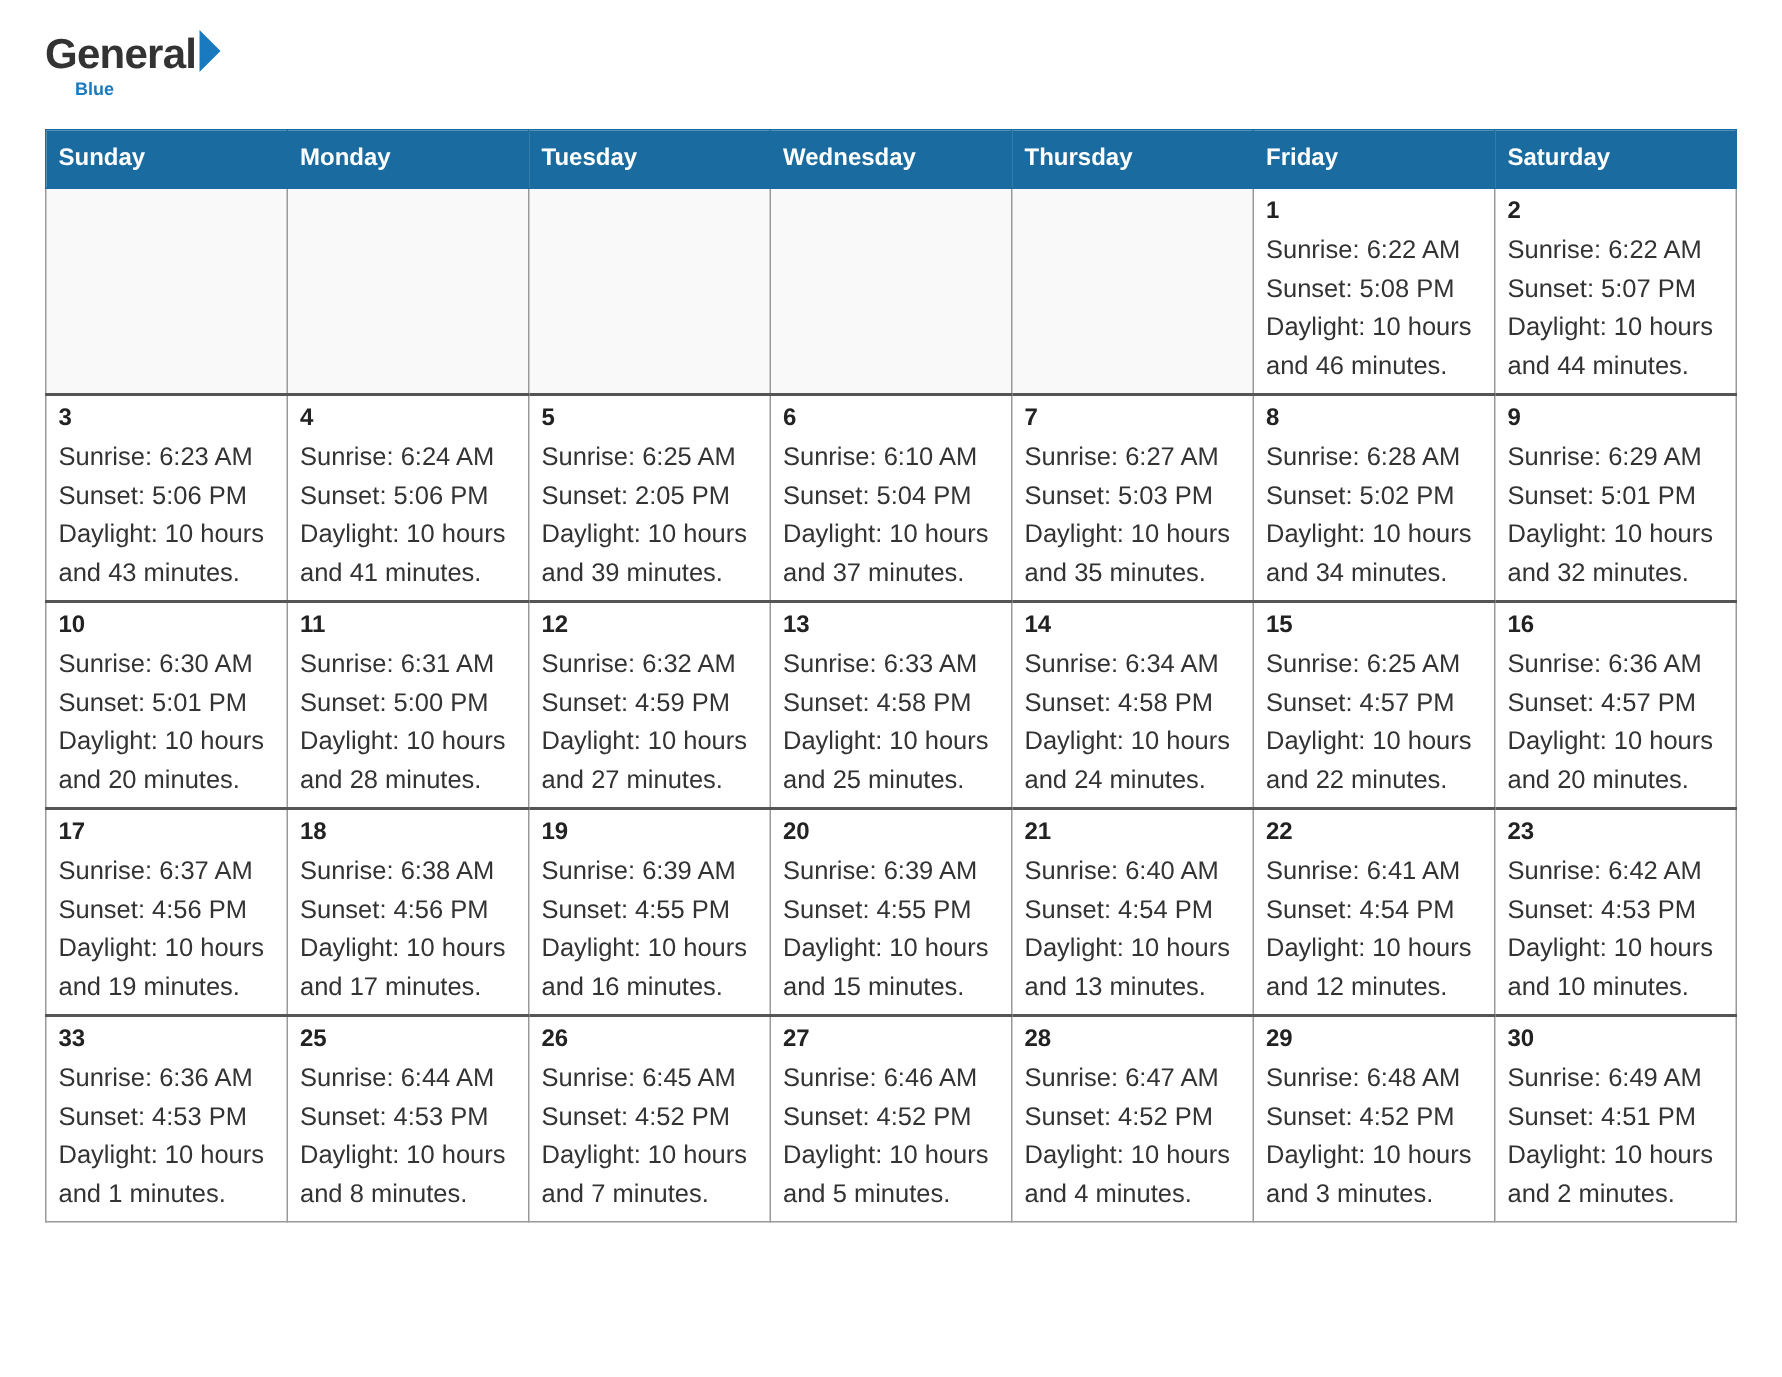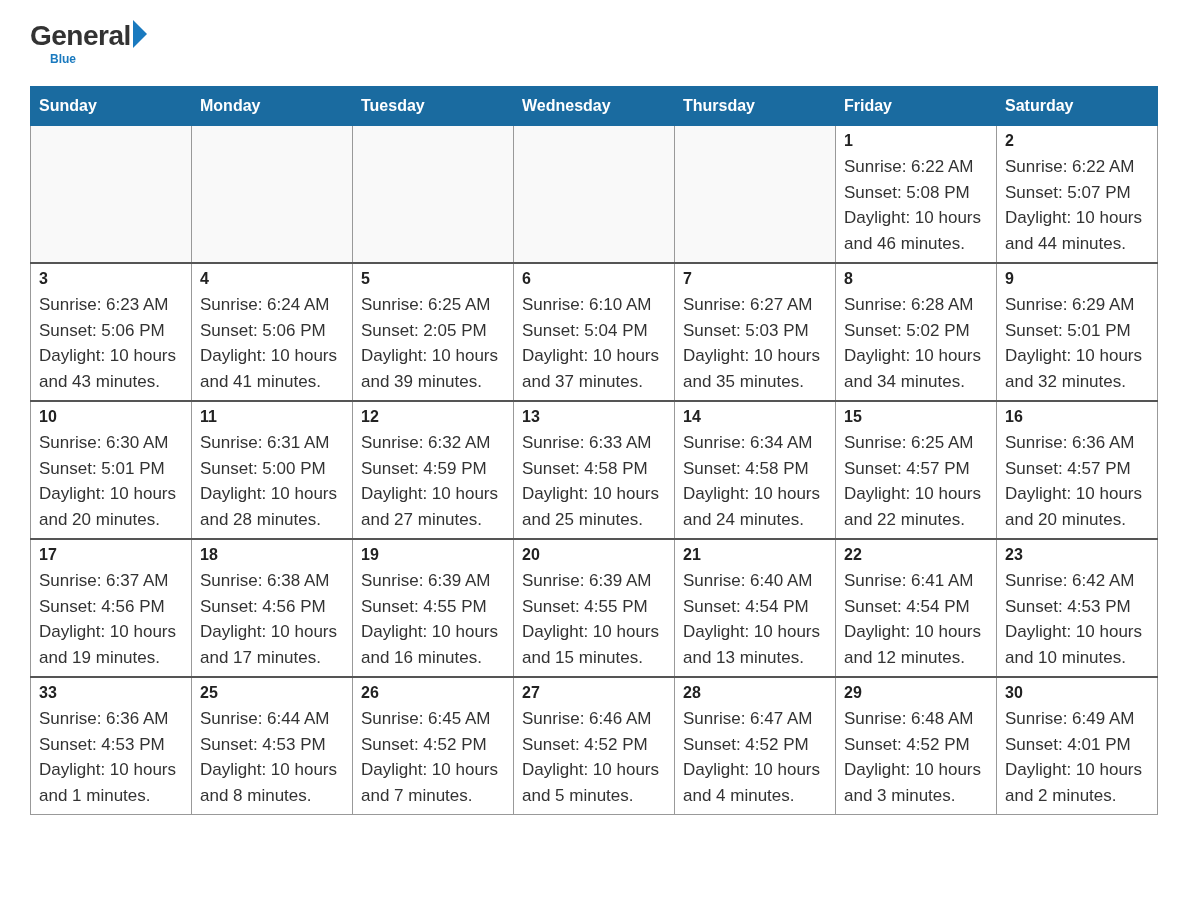--- a/index.html
+++ b/index.html
@@ -370,19 +370,19 @@
           <div class="day-info">
             <div>Sunrise: 6:48 AM</div>
             <div>Sunset: 4:52 PM</div>
             <div>Daylight: 10 hours and 3 minutes.</div>
           </div>
         </td>
         <td>
           <div class="day-number">30</div>
           <div class="day-info">
             <div>Sunrise: 6:49 AM</div>
-            <div>Sunset: 4:01 PM</div>
+            <div>Sunset: 4:51 PM</div>
             <div>Daylight: 10 hours and 2 minutes.</div>
           </div>
         </td>
       </tr>
     </tbody>
 </table>
 
 </body></html>

